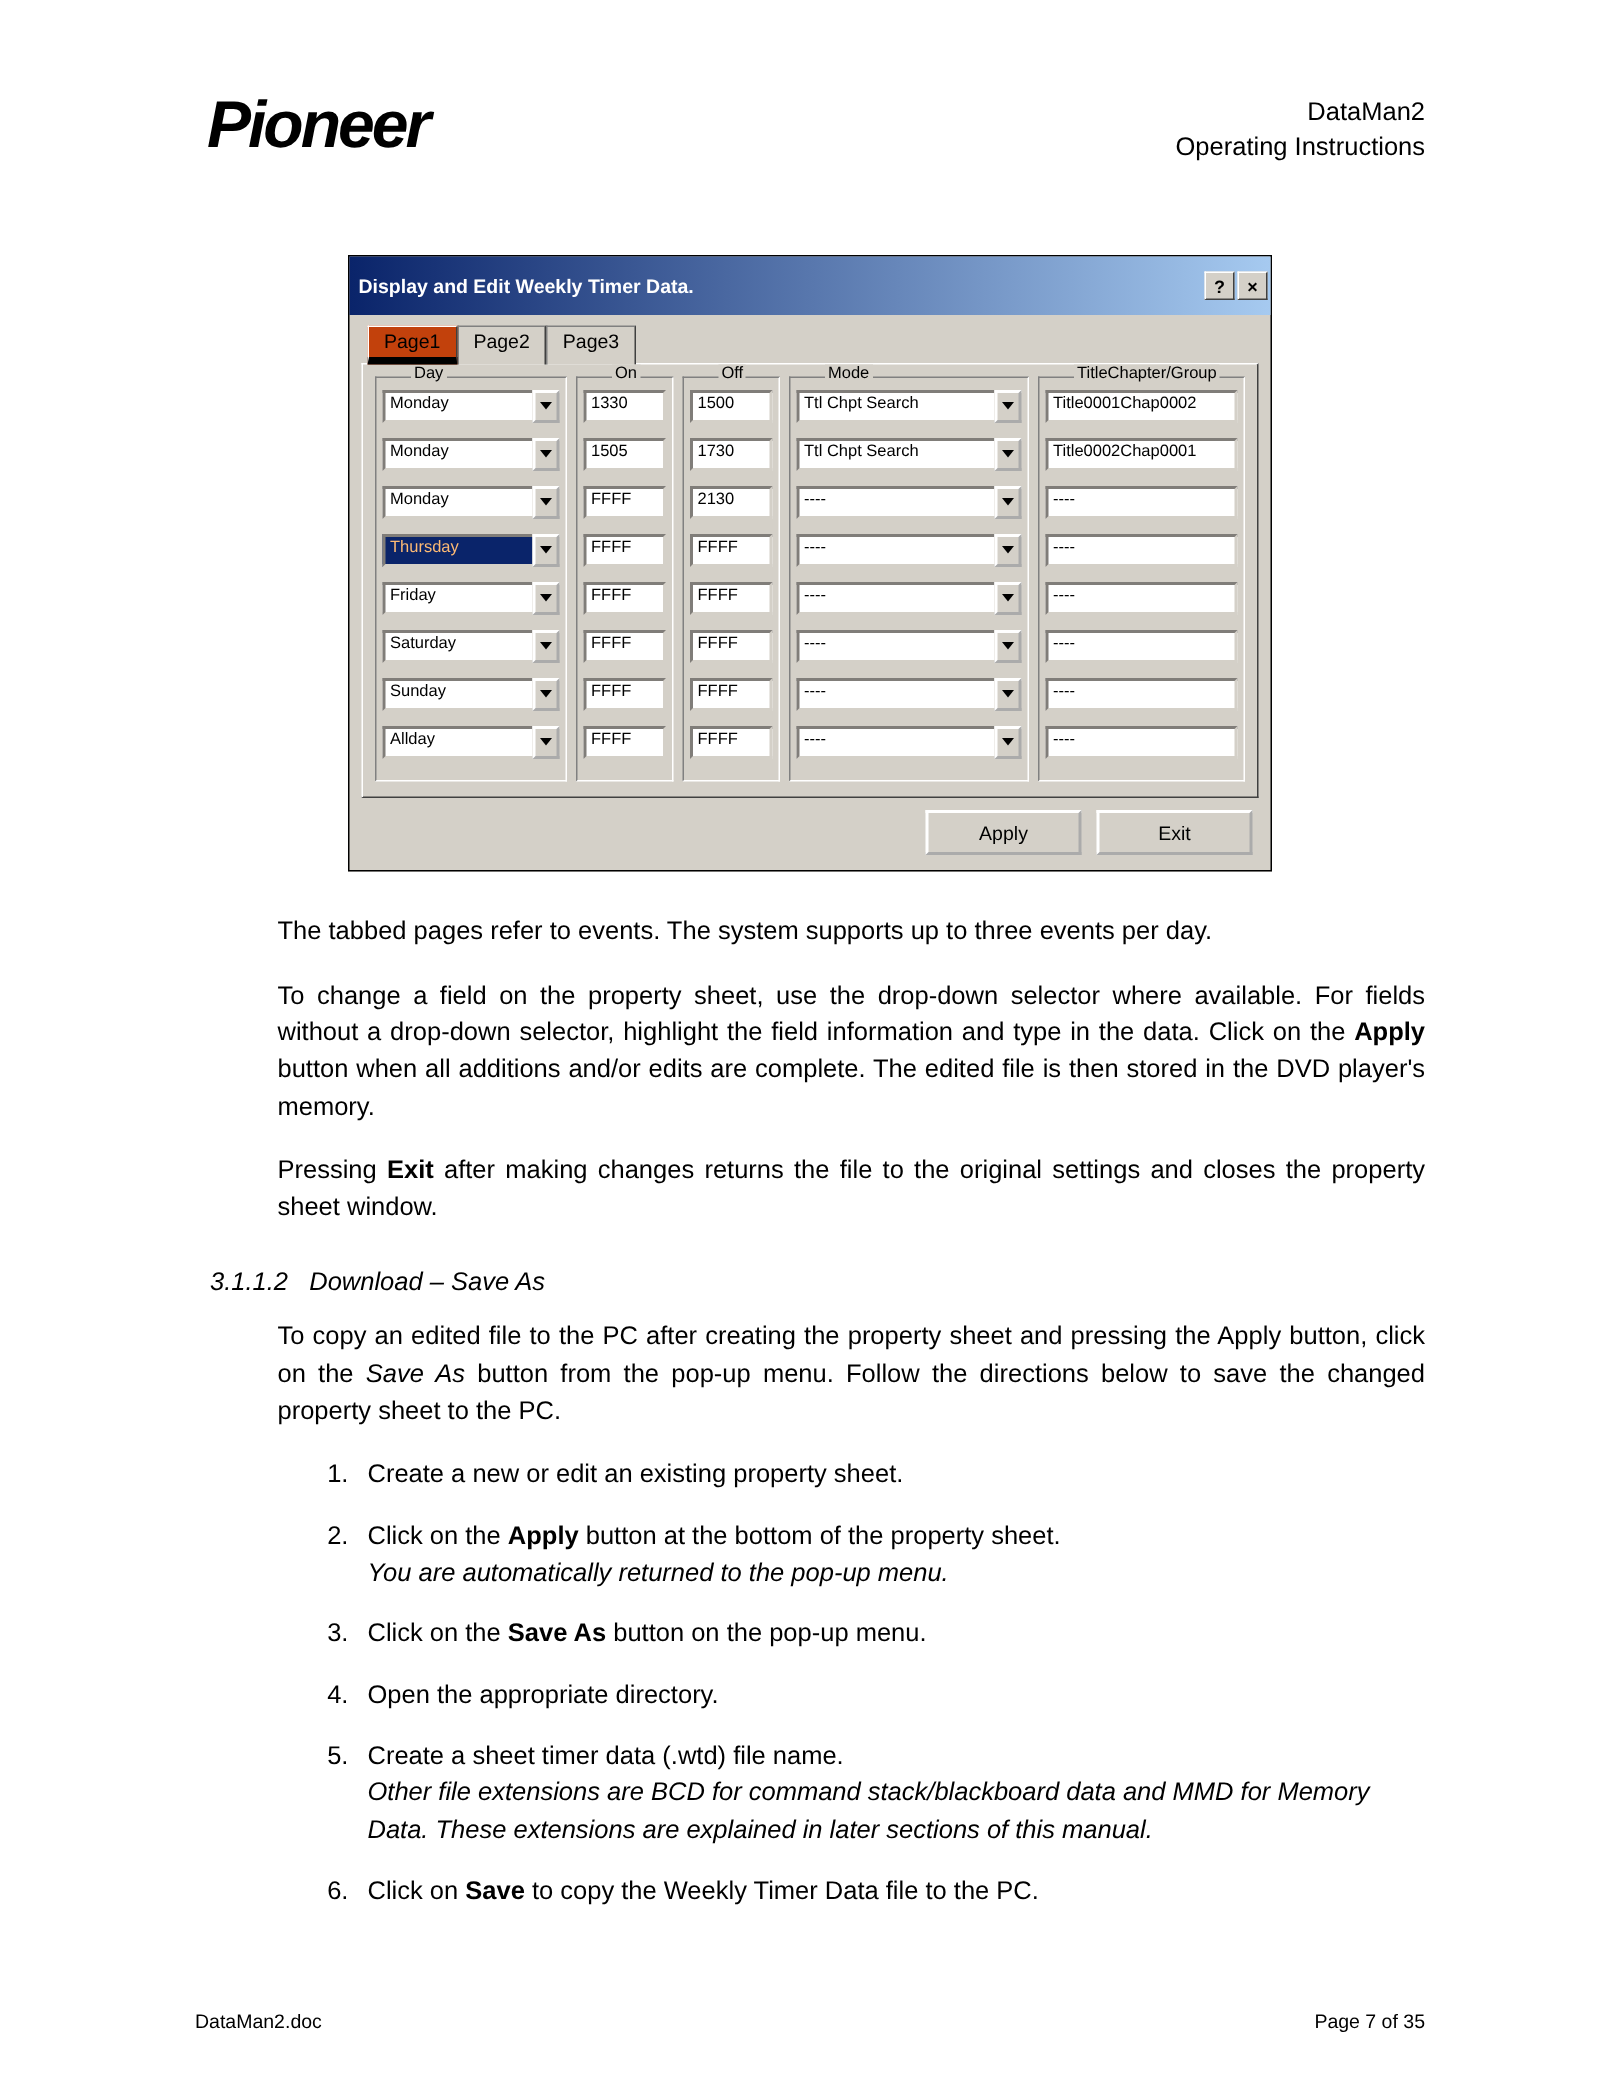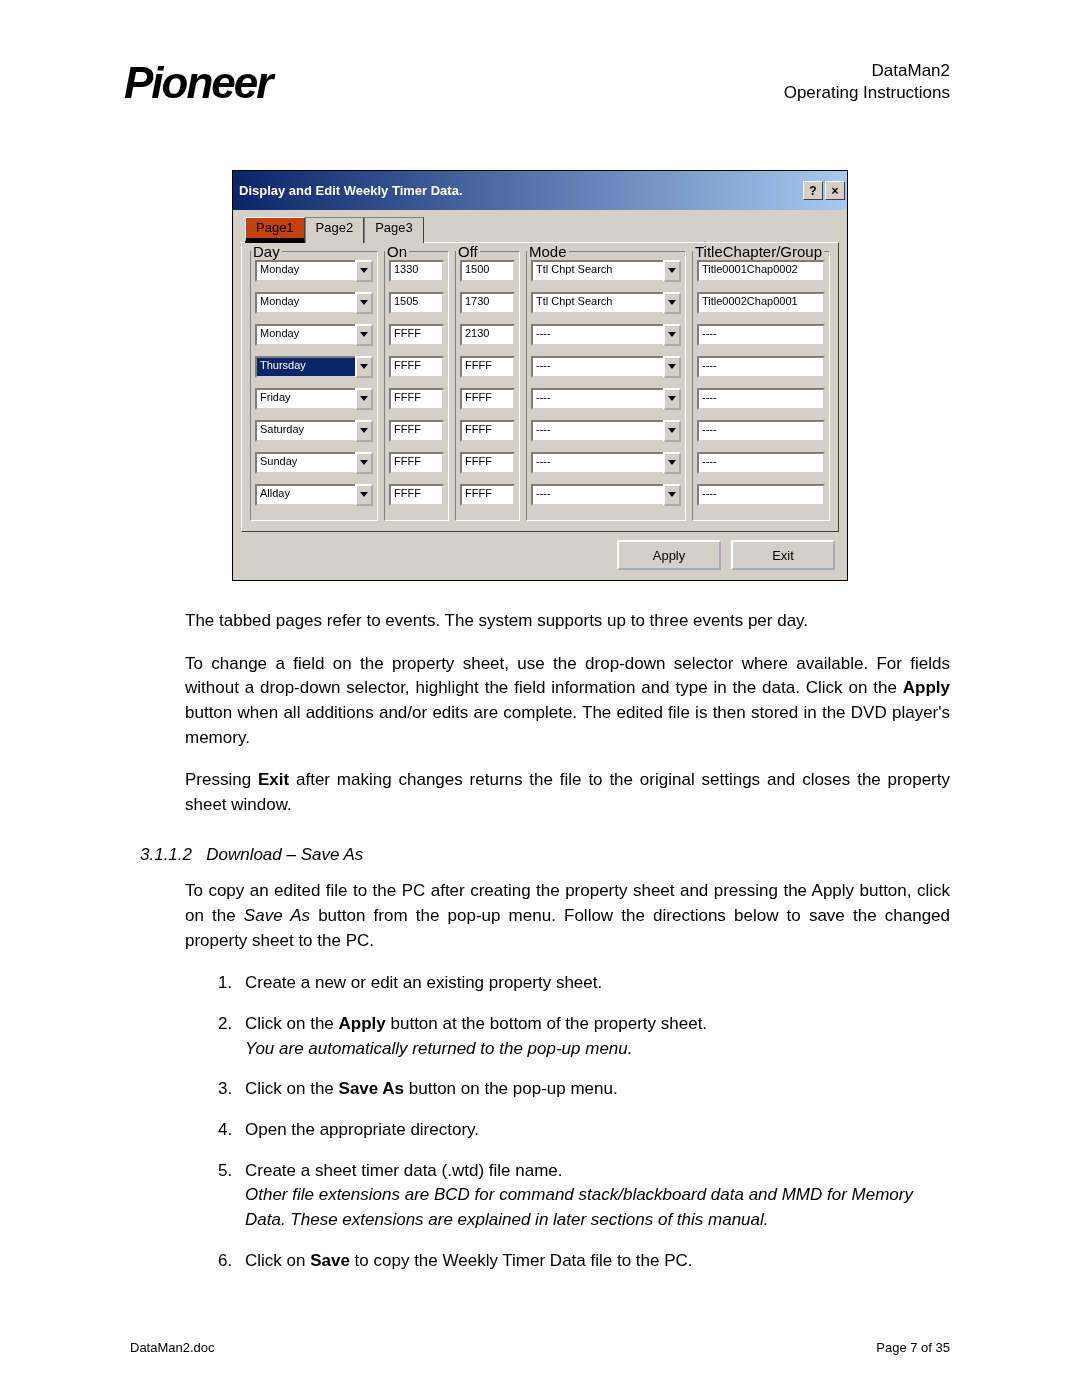--- a/index.html
+++ b/index.html
@@ -1,46 +1,46 @@
 <!DOCTYPE html>
 <html><head>
 <meta charset="utf-8">
 <style>
 html,body{margin:0;padding:0;background:#fff;font-family:Arial,Helvetica,sans-serif;color:#000}
 .page{width:1080px;height:1397px;position:relative;margin:0 auto;background:#fff}
-.header{position:absolute;top:60px;left:124px;right:130px;display:flex;justify-content:space-between;align-items:flex-start}
+.header{position:absolute;top:60px;left:138px;right:130px;display:flex;justify-content:space-between;align-items:center}
 .doc-title{text-align:right;font-size:17px;line-height:1.3}
 .doc-title .t1{display:block}
 .doc-title .t2{display:block}
 .content{position:absolute;top:170px;left:130px;right:130px}
 .dialog-wrap{display:flex;justify-content:center;margin-bottom:28px}
 .dialog{width:614px;border:1px solid #000;background:#d4d0c8;font-family:Tahoma,Arial,sans-serif;font-size:13px}
 .titlebar{background:linear-gradient(90deg,#0a246a,#a6caf0);color:#fff;height:39px;display:flex;align-items:center;padding:0 2px 0 6px;font-weight:700;font-size:13px}
 .titlebar .spacer{flex:1}
 .tb-btn{width:18px;height:17px;background:#d4d0c8;border:1px solid #fff;border-right-color:#404040;border-bottom-color:#404040;margin-left:2px;display:flex;align-items:center;justify-content:center;color:#000;font-weight:700;font-size:12px;line-height:1}
 .dlg-body{padding:6px 8px 10px}
 .tabs{display:flex;gap:0;margin-left:4px}
 .tab{padding:2px 10px 3px;border:1px solid #808080;border-bottom:none;background:#d4d0c8;font-size:13px;position:relative;top:1px;border-right-color:#404040}
 .tab.active{background:#c2410c;border-bottom:5px solid #000000;z-index:2;border-top-color:#fff;border-left-color:#fff}
 .tab-panel{border:1px solid #fff;border-right-color:#404040;border-bottom-color:#404040;padding:8px 8px 10px;background:#d4d0c8}
 .cols{display:flex;gap:6px}
 .grp{border:1px solid #808080;border-right-color:#fff;border-bottom-color:#fff;padding:8px 4px 4px;position:relative}
-.grp .lbl{position:absolute;top:-9px;left:0;background:#d4d0c8;padding:0 2px;font-size:15px}
+.grp .lbl{position:absolute;top:-9px;left:23px;background:#d4d0c8;padding:0 2px;font-size:11px}
 .grp-day{width:118px}
 .grp-on{width:55px}
 .grp-off{width:55px}
 .grp-mode{width:150px}
 .grp-tcg{flex:1}
 .field{display:flex;margin-bottom:10px}
 .txt{background:#fff;border:2px inset #d4d0c8;height:22px;box-sizing:border-box;font-size:11px;padding:1px 3px;width:100%}
 .sel{display:flex;width:100%}
 .sel .txt{flex:1}
 .dd-btn{width:18px;height:22px;background:#d4d0c8;border:2px outset #fff;box-sizing:border-box;display:flex;align-items:center;justify-content:center;margin-left:-2px}
 .dd-btn svg{width:8px;height:6px}
-.highlight .txt{background:#0a246a;color:#ffffff}
+.highlight .txt{background:#0a246a;color:#fdba74}
 .btns{display:flex;justify-content:flex-end;gap:10px;margin-top:8px;padding-right:4px}
 .btn{width:100px;height:26px;background:#d4d0c8;border:2px outset #fff;font-size:13px;display:flex;align-items:center;justify-content:center}
 .para{font-size:17px;line-height:1.45;text-align:justify;margin:0 0 18px;padding-left:55px}
 .note{font-style:italic}
 .section-h{font-style:italic;font-size:17px;margin:28px 0 14px;padding-left:10px}
 .ol{padding-left:95px;margin:12px}
 .ol li{font-size:17px;line-height:1.45;margin-bottom:16px;padding-left:8px}
 .ol li .it{font-style:italic;display:block}
 .footer{position:absolute;bottom:42px;left:130px;right:130px;display:flex;justify-content:space-between;font-size:13px}
 b{font-weight:700}

